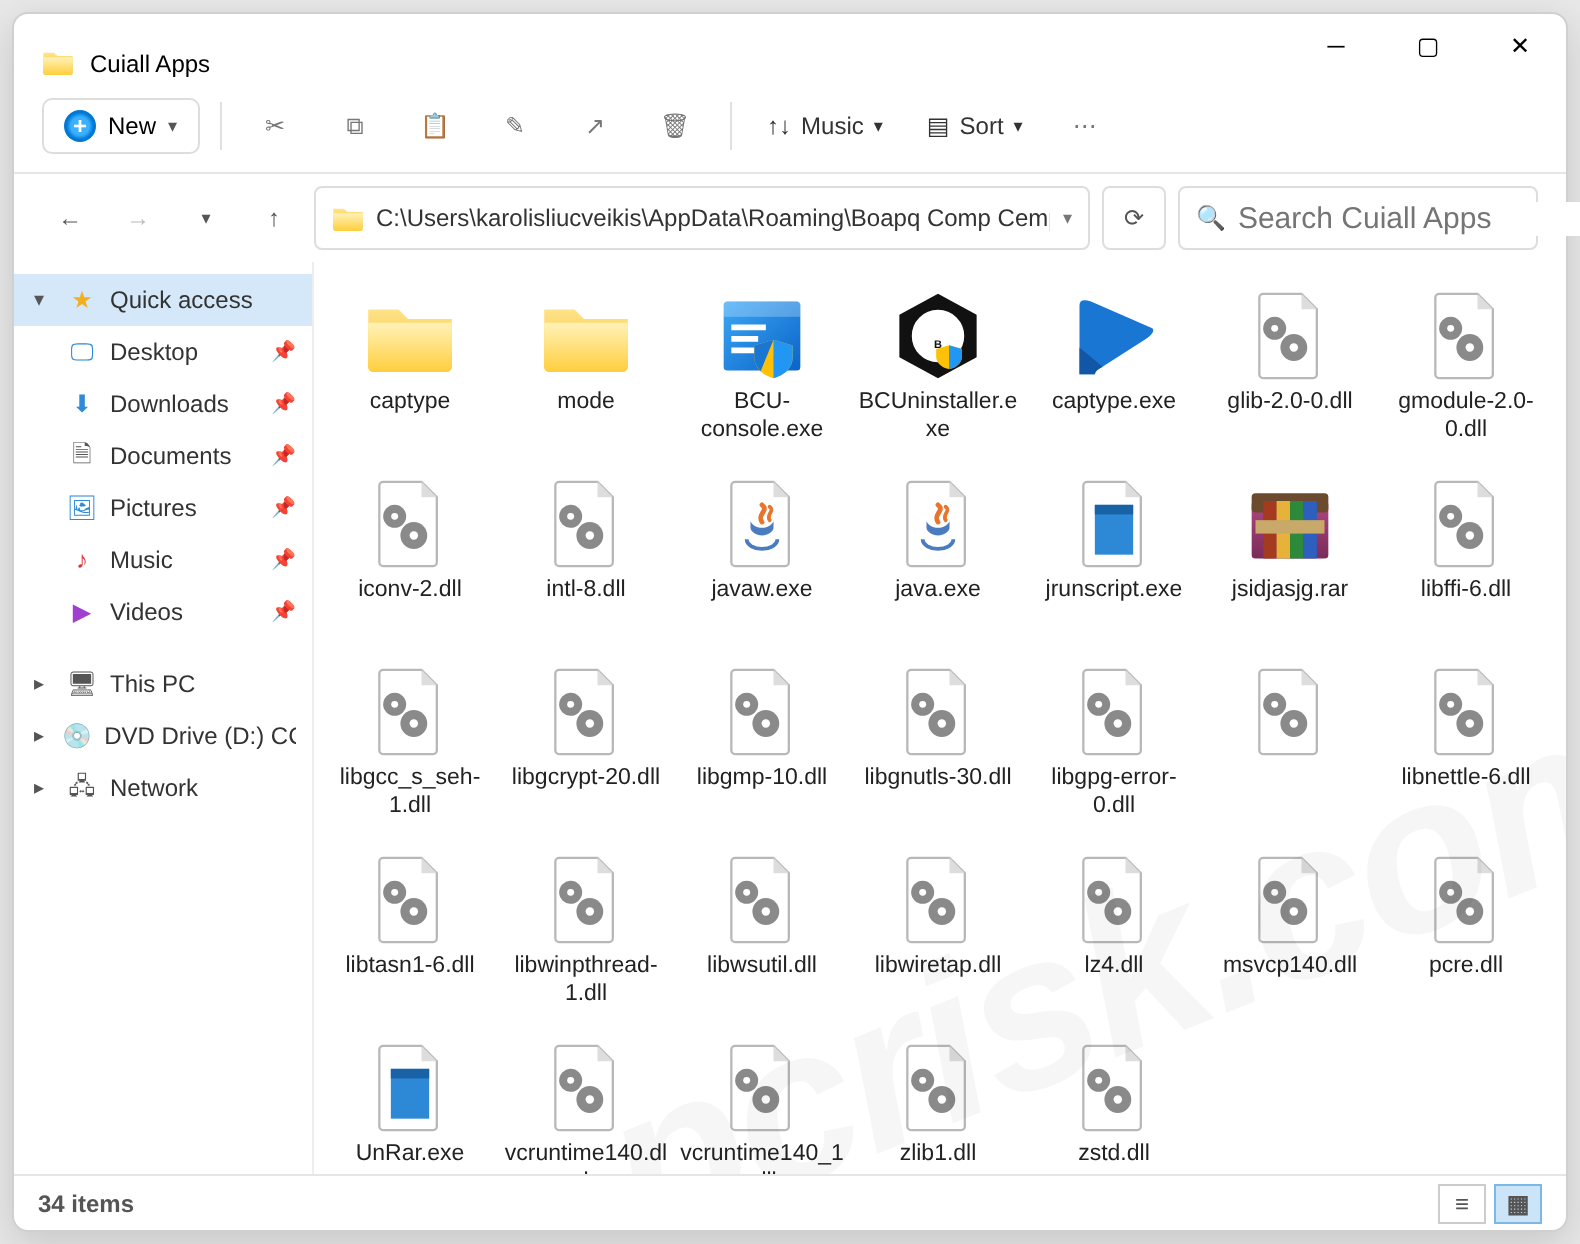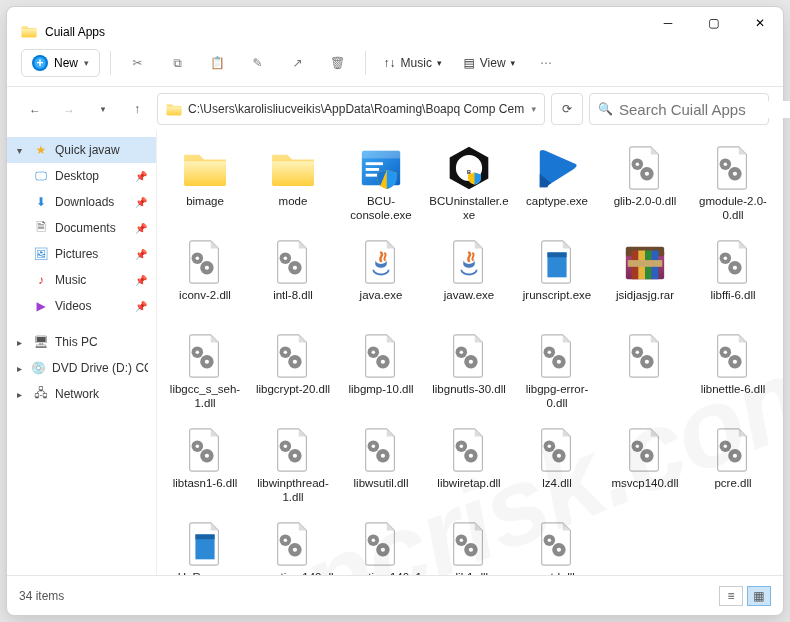--- a/index.html
+++ b/index.html
@@ -28,21 +28,21 @@
 .sideitem{display:flex;align-items:center;height:26px;padding:0 8px 0 10px;gap:6px;color:#333;white-space:nowrap;}
 .sideitem.selected{background:#d4e8fa;}
 .sideitem .chev{width:10px;color:#555;font-size:10px;}
 .sideitem .ico{width:16px;height:16px;display:flex;align-items:center;justify-content:center;}
 .sideitem .pin{margin-left:auto;color:#888;font-size:10px;}
 .content{flex:1;overflow:auto;padding:8px 4px;position:relative;}
 .grid{display:grid;grid-template-columns:repeat(7,88px);gap:2px 0;justify-content:start;}
 .item{width:88px;height:92px;display:flex;flex-direction:column;align-items:center;padding-top:4px;border:1px solid transparent;border-radius:2px;}
 .item .ic{width:48px;height:48px;display:flex;align-items:center;justify-content:center;}
 .item .lbl{text-align:center;font-size:11.5px;line-height:1.25;color:#222;padding:2px 2px 0;word-break:break-word;}
-.status{height:40px;border-top:1px solid #e6e6e6;display:flex;align-items:center;padding:0 12px;color:#555;font-size:11px;}
+.status{height:28px;border-top:1px solid #e6e6e6;display:flex;align-items:center;padding:0 12px;color:#555;font-size:11px;font-weight:bold;}
 .status .viewbtn{width:24px;height:20px;border:1px solid #ccc;margin-left:4px;display:flex;align-items:center;justify-content:center;color:#555;}
 .status .viewbtn.on{background:#cce4f7;border-color:#7ab8e8;}
 
 
 .svgfolder{width:46px;height:38px;}
 .svgdll{width:40px;height:46px;}
 .pageshape{fill:#fff;stroke:#b8b8b8;stroke-width:1.2;}
 .gear{fill:#8a8a8a;}
 .bcirc{fill:#fff;stroke:#111;stroke-width:7;}
 .ws{fill:#1976d2;}
@@ -104,21 +104,21 @@
   <div class="tbtn">↗</div>
   <div class="tbtn">🗑</div>
   <div class="sep"></div>
   <div class="sortview">
         <span style="font-size:12px;">↑↓</span>
         <span>Music</span>
         <span style="font-size:9px;">▾</span>
       </div>
   <div class="sortview">
         <span>▤</span>
-        <span>View</span>
+        <span>Sort</span>
         <span style="font-size:9px;">▾</span>
       </div>
   <div class="tbtn">⋯</div>
  </div>
 
  <div class="pathbar">
   <div class="navarr">←</div>
   <div class="navarr" style="color:#bbb;">→</div>
   <div class="navarr" style="font-size:9px;">▾</div>
   <div class="navarr">↑</div>
@@ -135,21 +135,21 @@
    <span>🔍</span>
    <input placeholder="Search Cuiall Apps" style="">
   </div>
  </div>
 
  <div class="body">
   <div class="sidebar">
    <div class="sideitem selected">
           <span class="chev">▾</span>
           <span class="ico" style="color:#f2b01e;">★</span>
-          <span>Quick javaw</span>
+          <span>Quick access</span>
         </div>
    <div class="sideitem">
           <span class="chev"></span>
           <span class="ico" style="color:#2f8ad8;">🖵</span>
           <span>Desktop</span>
           <span class="pin">📌</span>
         </div>
    <div class="sideitem">
           <span class="chev"></span>
           <span class="ico" style="color:#2f8ad8;">⬇</span>
@@ -201,21 +201,21 @@
   <div class="content">
    <div class="watermark">pcrisk.com</div>
    <div class="grid" id="grid">
           <div class="item">
             <div class="ic">
               <svg class="svgfolder" viewBox="0 0 48 40">
                 <path fill="url(#fold1)" d="M2 6h16l5 5h23v25a3 3 0 0 1-3 3H5a3 3 0 0 1-3-3z"></path>
                 <path fill="url(#fold2)" d="M2 13h44v23a3 3 0 0 1-3 3H5a3 3 0 0 1-3-3z"></path>
               </svg>
             </div>
-            <div class="lbl">bimage</div>
+            <div class="lbl">captype</div>
           </div>
           <div class="item">
             <div class="ic">
               <svg class="svgfolder" viewBox="0 0 48 40">
                 <path fill="url(#fold1)" d="M2 6h16l5 5h23v25a3 3 0 0 1-3 3H5a3 3 0 0 1-3-3z"></path>
                 <path fill="url(#fold2)" d="M2 13h44v23a3 3 0 0 1-3 3H5a3 3 0 0 1-3-3z"></path>
               </svg>
             </div>
             <div class="lbl">mode</div>
           </div>
@@ -331,36 +331,36 @@
                 <path class="pageshape" d="M6 2h20l8 8v34a2 2 0 0 1-2 2H6a2 2 0 0 1-2-2V4a2 2 0 0 1 2-2z"></path>
                 <path fill="#ddd" d="M26 2v8h8z"></path>
                 <g transform="translate(20 28)">
                   <path d="M-8 4c0 3 4 5 8 5s8-2 8-5" fill="none" stroke="#4b7cbf" stroke-width="2"></path>
                   <path d="M-6 -2c0 2 3 4 6 4s6-2 6-4v-4c0 2-3 4-6 4s-6-2-6-4z" fill="#4b7cbf"></path>
                   <path d="M0-14c4 3-3 5 0 9" fill="none" stroke="#e8752c" stroke-width="2.5" stroke-linecap="round"></path>
                   <path d="M4-13c3 2-2 4 0 7" fill="none" stroke="#e8752c" stroke-width="2" stroke-linecap="round"></path>
                 </g>
               </svg>
             </div>
-            <div class="lbl">java.exe</div>
+            <div class="lbl">javaw.exe</div>
           </div>
           <div class="item">
             <div class="ic">
               <svg class="svgdll" viewBox="0 0 40 48">
                 <path class="pageshape" d="M6 2h20l8 8v34a2 2 0 0 1-2 2H6a2 2 0 0 1-2-2V4a2 2 0 0 1 2-2z"></path>
                 <path fill="#ddd" d="M26 2v8h8z"></path>
                 <g transform="translate(20 28)">
                   <path d="M-8 4c0 3 4 5 8 5s8-2 8-5" fill="none" stroke="#4b7cbf" stroke-width="2"></path>
                   <path d="M-6 -2c0 2 3 4 6 4s6-2 6-4v-4c0 2-3 4-6 4s-6-2-6-4z" fill="#4b7cbf"></path>
                   <path d="M0-14c4 3-3 5 0 9" fill="none" stroke="#e8752c" stroke-width="2.5" stroke-linecap="round"></path>
                   <path d="M4-13c3 2-2 4 0 7" fill="none" stroke="#e8752c" stroke-width="2" stroke-linecap="round"></path>
                 </g>
               </svg>
             </div>
-            <div class="lbl">javaw.exe</div>
+            <div class="lbl">java.exe</div>
           </div>
           <div class="item">
             <div class="ic">
               <svg class="svgdll" viewBox="0 0 40 48">
                 <path class="pageshape" d="M6 2h20l8 8v34a2 2 0 0 1-2 2H6a2 2 0 0 1-2-2V4a2 2 0 0 1 2-2z"></path>
                 <path fill="#ddd" d="M26 2v8h8z"></path>
                 <rect x="10" y="14" width="20" height="26" fill="#2d89d6"></rect>
                 <rect x="10" y="14" width="20" height="5" fill="#1a62a6"></rect>
               </svg>
             </div>

